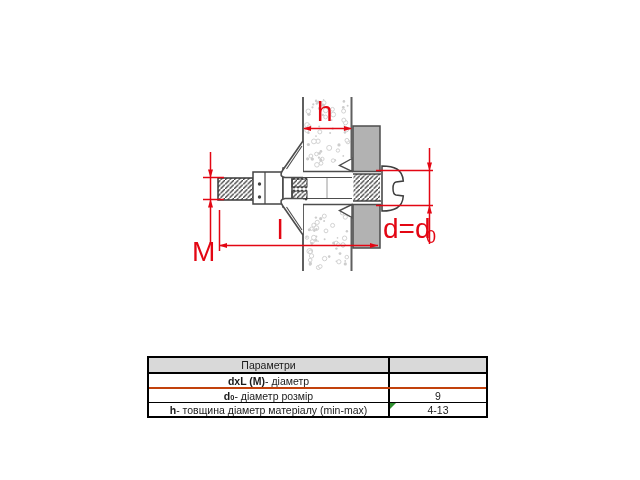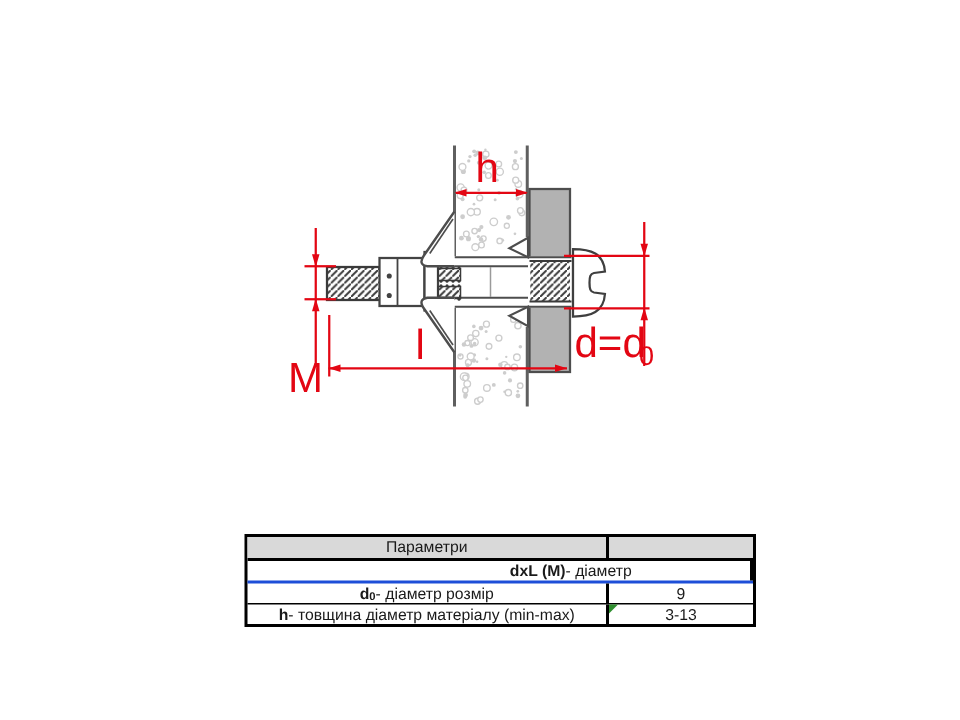--- a/index.html
+++ b/index.html
@@ -8,29 +8,29 @@
     font-family:"Liberation Sans", sans-serif;
   }
   #stage{position:absolute;left:0;top:0;width:640px;height:480px;}
   svg{position:absolute;left:0;top:0;}
   svg text{font-family:"Liberation Sans", sans-serif;}
 
   
   .spec-table{
     position:absolute;left:147px;top:356px;width:341px;
     border:2px solid #000;background:#fff;box-sizing:border-box;
-    font-size:10.5px;color:#1a1a1a;margin-left:16px;
+    font-size:10.5px;color:#1a1a1a;
   }
   .trow{display:flex;align-items:stretch;}
   .trow .c1{width:241px;border-right:2px solid #000;box-sizing:border-box;
     display:flex;align-items:center;justify-content:center;white-space:nowrap;}
   .trow .c2{flex:1;display:flex;align-items:center;justify-content:center;position:relative;white-space:nowrap;}
   .trow{height:13px;}
   .thead{background:#d9d9d9;border-bottom:2px solid #000;height:14px;}
-  .r1{border-bottom:2px solid #1d4ed8;justify-content:flex-end;}
+  .r1{border-bottom:2px solid #c2410c;}
   .r2{border-bottom:1px solid #000;}
   .b{font-weight:bold;}
   .subscr{font-weight:bold;font-size:7.5px;position:relative;top:1.5px;}
   .cell-marker{
     position:absolute;left:0;top:0;width:0;height:0;
     border-top:6px solid #2f8f2f;border-right:6px solid transparent;
   }
 </style>
 </head>
 <body>
@@ -296,17 +296,17 @@
       </div>
     </div>
 
     <div class="trow">
       <div class="c1">
         <span class="b">h</span>
           <span> - товщина діаметр матеріалу (min-max)</span>
       </div>
       <div class="c2">
         <span class="cell-marker"></span>
-        <span>3-13</span>
+        <span>4-13</span>
       </div>
     </div>
   </div>
 </div>
 
 </body></html>

